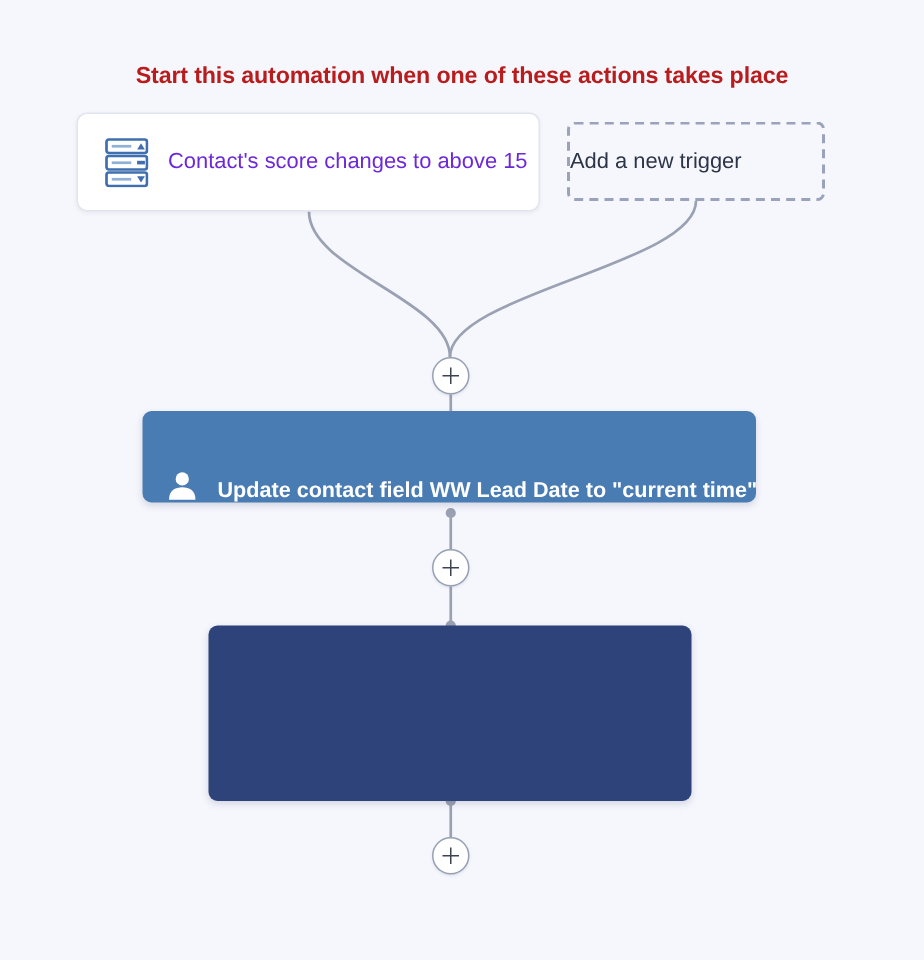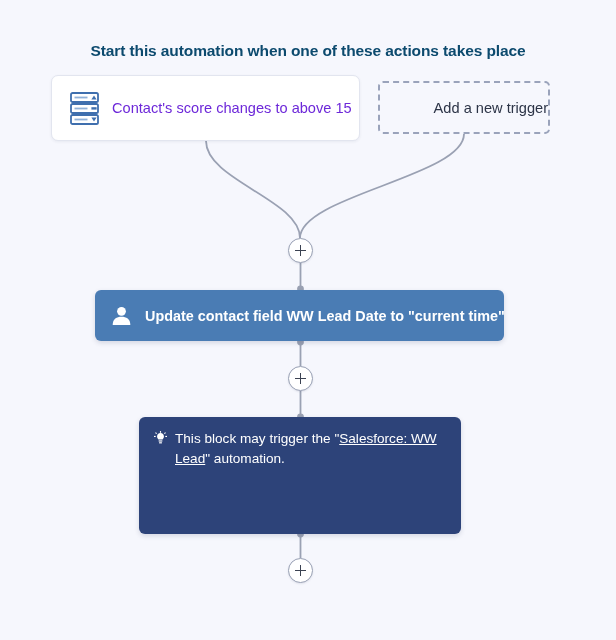--- a/index.html
+++ b/index.html
@@ -24,21 +24,21 @@
 
   
   #heading {
     position: absolute;
     left: 0;
     top: 42px;
     width: 616px;
     text-align: center;
     font-size: 15.5px;
     font-weight: bold;
-    color: #0c4a6e;
+    color: #b91c1c;
     letter-spacing: -0.1px;
     white-space: nowrap;
   }
 
   
   #wires {
     position: absolute;
     left: 0; top: 0;
     width: 616px;
     height: 640px;
@@ -71,21 +71,21 @@
   }
 
   .trigger-add {
     position: absolute;
     box-sizing: border-box;
     border: 2px dashed #9aa3bb;
     border-radius: 5px;
     background: transparent;
     display: flex;
     align-items: center;
-    justify-content: flex-end;
+    justify-content: flex-start;
   }
   #trigger-add {
     left: 378px;
     top: 81px;
     width: 172px;
     height: 53px;
   }
   #trigger-add .t-label {
     font-size: 14.6px;
     color: #2c3447;
@@ -134,26 +134,26 @@
   
   .action-block {
     position: absolute;
     box-sizing: border-box;
     border-radius: 6px;
     overflow: hidden;
     box-shadow: 0 2px 5px rgba(40,50,90,0.16);
   }
   #action-update {
     left: 95px;
-    top: 290px;
+    top: 274px;
     width: 409px;
-    height: 51px;
+    height: 61px;
     background: #4a7cb4;
     display: flex;
-    align-items: center;
+    align-items: flex-end;
     padding-left: 15px;
   }
   #action-update .a-label {
     color: #ffffff;
     font-size: 14.4px;
     font-weight: bold;
     margin-left: 12px;
     white-space: nowrap;
   }
 
@@ -247,33 +247,20 @@
 
   <div class="action-block" id="action-update">
     <svg class="person-icon" viewBox="0 0 24 24">
       <circle cx="12" cy="7.6" r="4.6" fill="#ffffff"></circle>
       <path d="M 2.8 22 C 2.8 15.6 7 13.4 12 13.4 C 17 13.4 21.2 15.6 21.2 22 Z" fill="#ffffff"></path>
     </svg>
     <span class="a-label">Update contact field WW Lead Date to "current time"</span>
   </div>
 
   <div class="action-block" id="action-tag">
-    <div class="block-note">
-      <svg class="bulb-icon" viewBox="0 0 14 16">
-        <path d="M 7 2.1 C 9.2 2.1 10.7 3.8 10.7 5.8 C 10.7 7.3 9.7 8.2 9.2 9.1 L 4.8 9.1 C 4.3 8.2 3.3 7.3 3.3 5.8 C 3.3 3.8 4.8 2.1 7 2.1 Z" fill="#ffffff"></path>
-        <rect x="5" y="10" width="4" height="1.3" fill="#ffffff"></rect>
-        <rect x="5.5" y="12" width="3" height="1.3" fill="#ffffff"></rect>
-        <rect x="6.4" y="0" width="1.2" height="1.8" fill="#ffffff"></rect>
-        <rect x="0" y="5.2" width="1.8" height="1.2" fill="#ffffff"></rect>
-        <rect x="12.2" y="5.2" width="1.8" height="1.2" fill="#ffffff"></rect>
-        <rect x="1.3" y="1.6" width="1.8" height="1.2" fill="#ffffff" transform="rotate(40 2.2 2.2)"></rect>
-        <rect x="10.9" y="1.6" width="1.8" height="1.2" fill="#ffffff" transform="rotate(-40 11.8 2.2)"></rect>
-      </svg>
-      <span class="note-text"><span>This block may trigger the "</span><a class="note-link" href="#">Salesforce: WW Lead</a><span>" automation.</span></span>
-    </div>
   </div>
 
   <div class="plus-node" id="plus-1">
     <span class="plus-glyph"></span>
   </div>
   <div class="plus-node" id="plus-2">
     <span class="plus-glyph"></span>
   </div>
   <div class="plus-node" id="plus-3">
     <span class="plus-glyph"></span>

